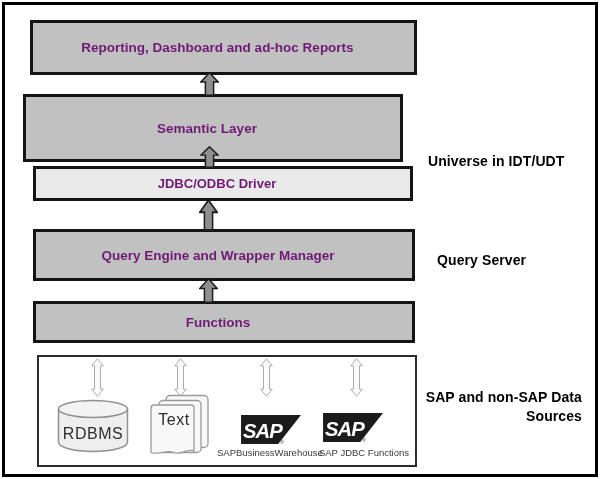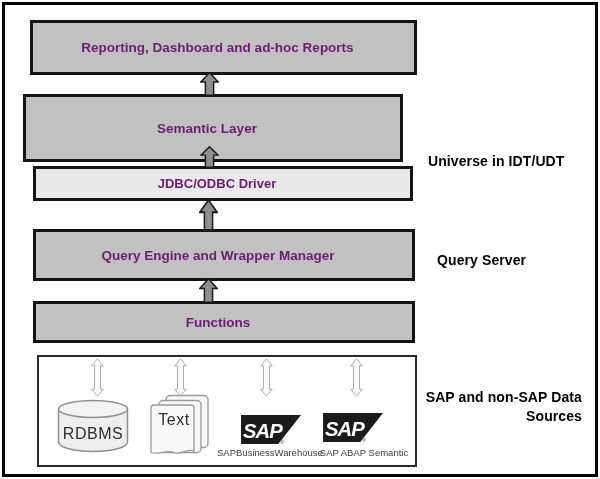--- a/index.html
+++ b/index.html
@@ -132,17 +132,17 @@
       <text x="2" y="23.5" class="sap-text">SAP</text>
       <text x="40" y="29.5" class="reg">®</text>
     </svg>
     <div class="sub-label sub-1">SAPBusinessWarehouse</div>
 
     <svg class="sap-logo logo-2" viewBox="0 0 62 30">
       <polygon points="0,0 62,0 38.5,30 0,30"></polygon>
       <text x="2" y="23.5" class="sap-text">SAP</text>
       <text x="40" y="29.5" class="reg">®</text>
     </svg>
-    <div class="sub-label sub-2">SAP ABAP Semantic</div>
+    <div class="sub-label sub-2">SAP JDBC Functions</div>
   </div>
 
   <div class="side-label ds-side-label">SAP and non-SAP Data Sources</div>
 </div>
 
 </body></html>

